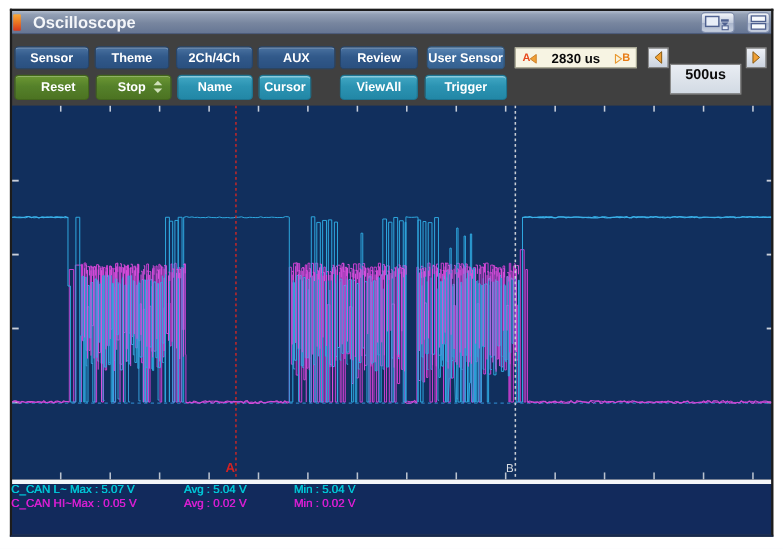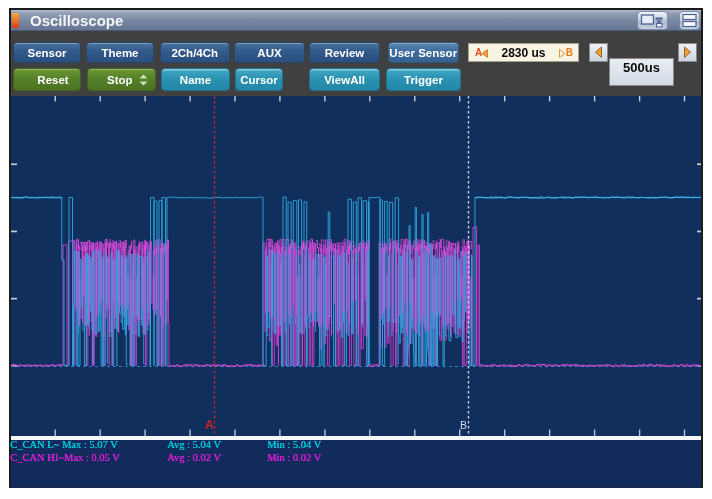--- a/index.html
+++ b/index.html
@@ -30,21 +30,21 @@
 .abtn { position:absolute; top:33px; width:19px; height:18.5px; background:linear-gradient(#eef1f6,#ccd4e0);
   border:1px solid #8a8a8a; }
 #disp500 { position:absolute; left:598px; top:33px; width:65px; height:28px; filter:blur(0px);
   background:linear-gradient(#e9edf3,#d2dae4); border:1px solid #8a8a8a; font-size:13px; font-weight:bold;
   color:#0a0a0a; text-align:center; line-height:17px;margin-top:15px; }
 #plot { position:absolute; left:0; top:86px; width:690px; height:340px; background:#112f5d; }
 #botline2 { position:absolute; left:0; top:426px; width:690px; height:3.5px; background:#f4f6f9; }
 #meas { position:absolute; left:0; top:429.5px; width:690px; height:46.5px; background:#122a5c; font-size:10.5px; filter:blur(0px); text-shadow:0.4px 0 0 currentColor; }
 #meas .m1 { position:absolute; top:-1px; color:#00c6d6; width:690px; }
 #meas .m2 { position:absolute; top:12px; color:#d81fd2; width:690px; }
-#meas span { position:absolute;font-family:Liberation Serif, serif; }
+#meas span { position:absolute; }
 </style></head>
 <body>
 <div id="win">
   <div id="title">
     <div class="oicon"></div>
     <div class="txt">Oscilloscope</div>
     <div class="tbtn" style="left:626px; width:31px;">
       <svg width="29" height="17" viewBox="0 0 29 17">
         <rect x="3.5" y="3" width="12" height="9" fill="#e8eef8" stroke="#4f6190" stroke-width="1.3"></rect>
         <rect x="17.5" y="5.5" width="7" height="2.2" fill="#4f6190"></rect>

